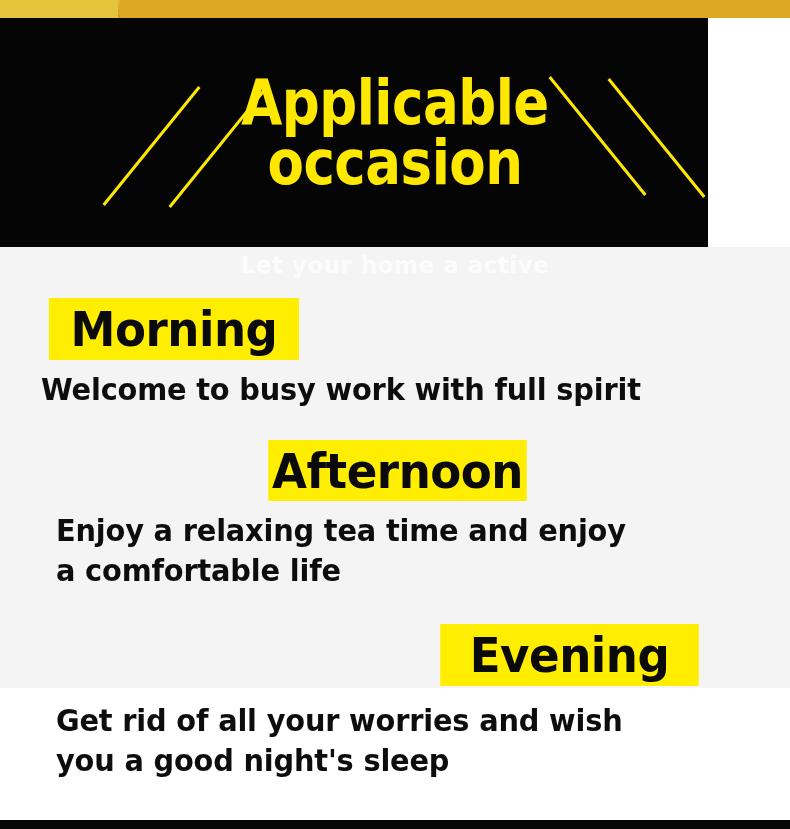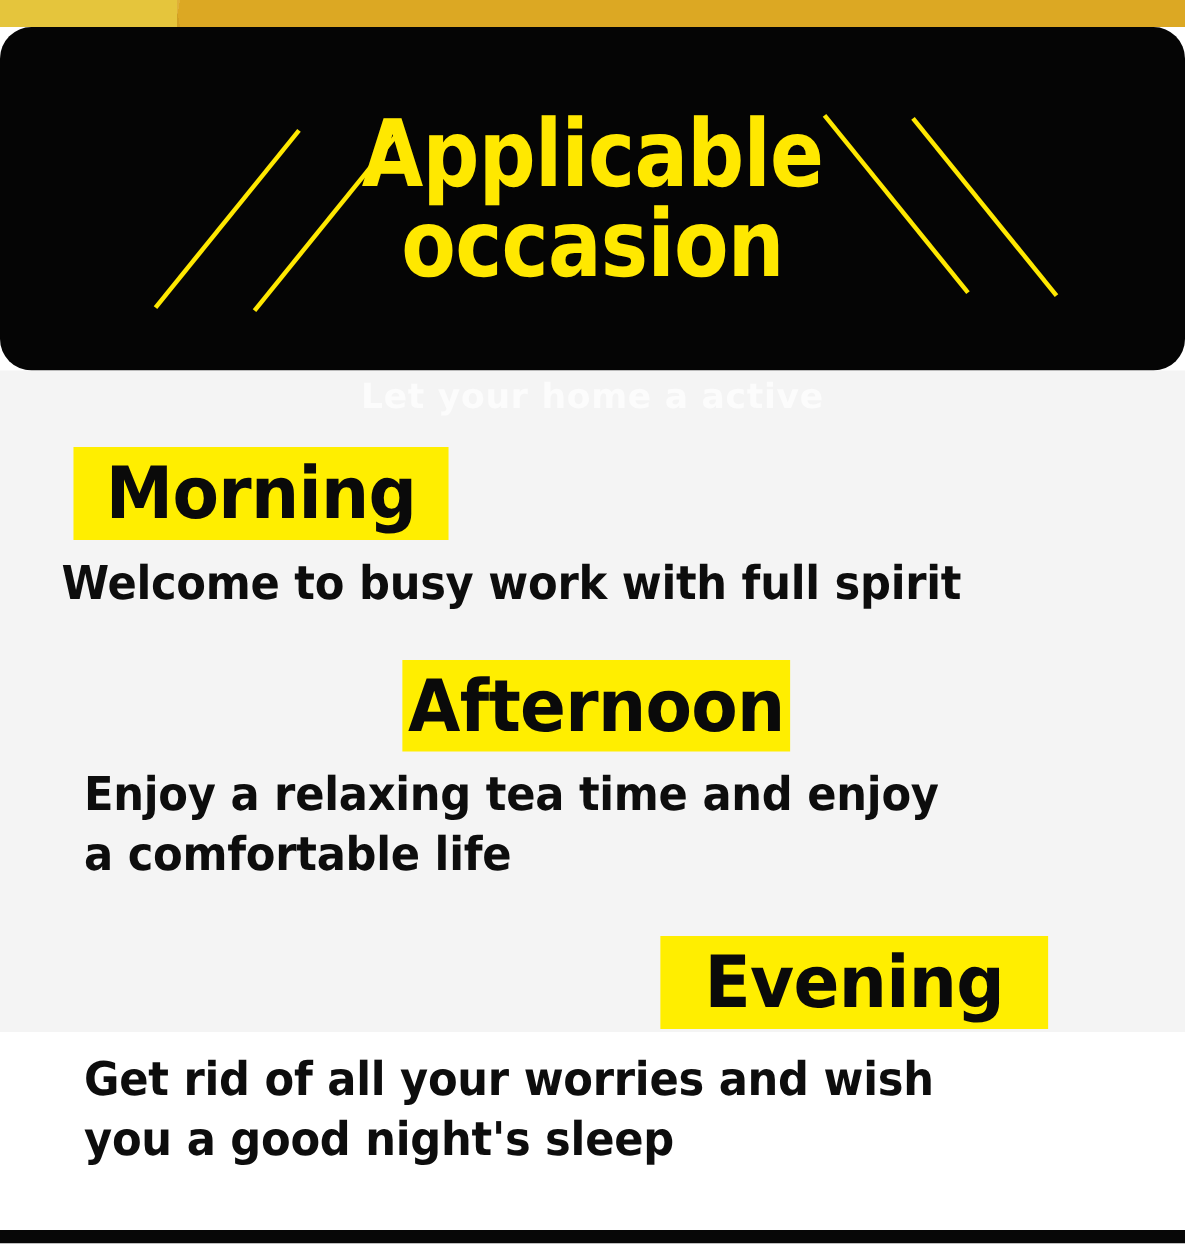--- a/index.html
+++ b/index.html
@@ -27,24 +27,23 @@
     flex:1; height:100%;
     background:#dca823;
     background-image:
       linear-gradient(100deg, rgba(255,255,255,.10) 0 2px, rgba(0,0,0,0) 2px 9px),
       linear-gradient(80deg, rgba(0,0,0,.05) 0 2px, rgba(0,0,0,0) 2px 11px);
   }
 
   
   .hero {
     position:absolute; left:0; top:18px;
-    width:790px; height:229px;
+    width:708px; height:229px;
     background:#050505;
     overflow:hidden;
-    border-radius:21px;
   }
   .hero-title {
     position:absolute; left:0; top:0;
     width:790px; height:229px;
     display:flex; flex-direction:column;
     align-items:center; justify-content:center;
     color:#ffe800;
     font-weight:900;
     font-size:62px;
     line-height:0.96;

